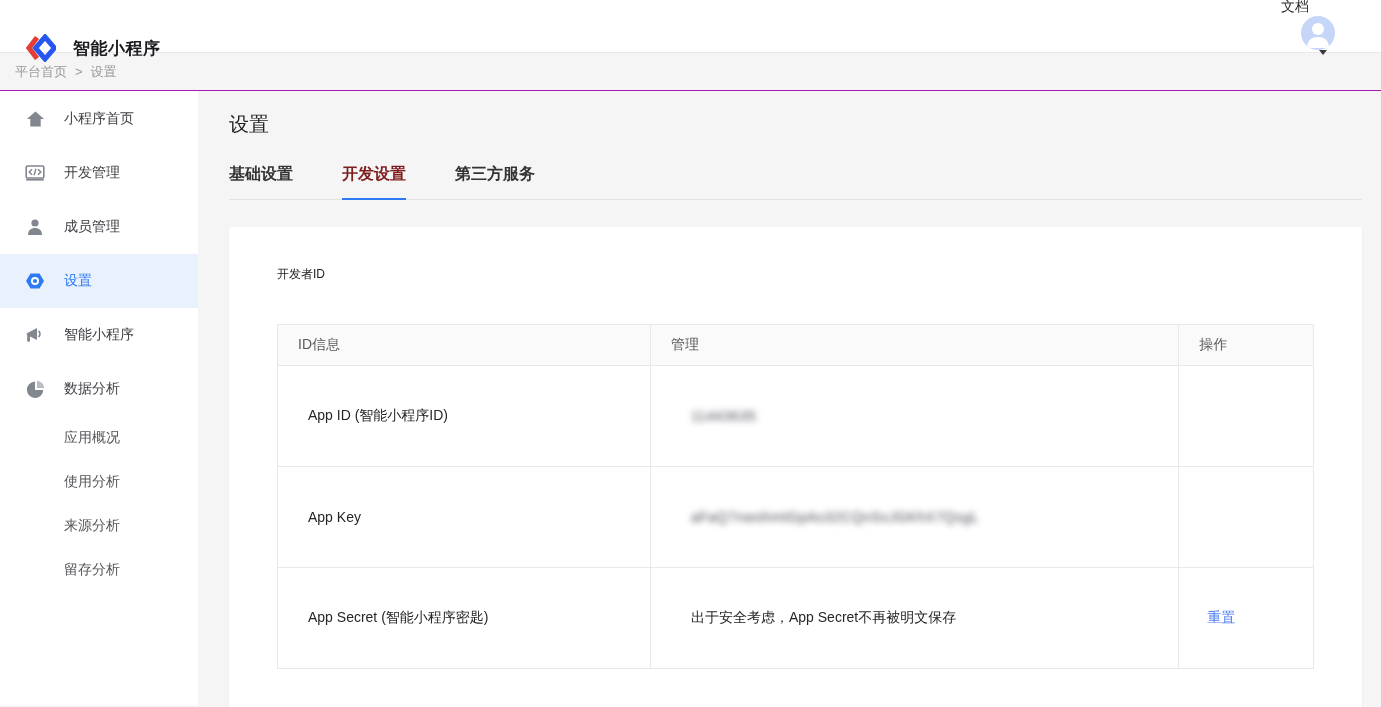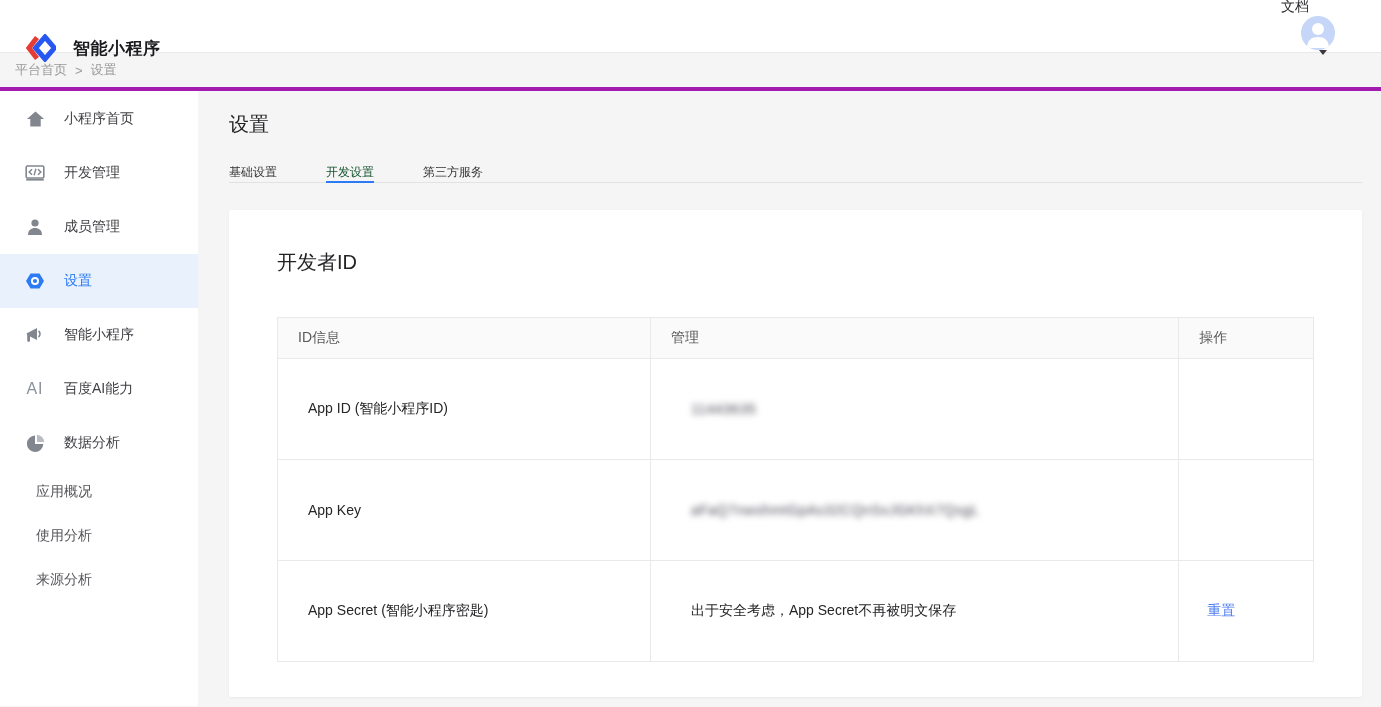--- a/index.html
+++ b/index.html
@@ -24,52 +24,52 @@
   }
   .caret-down {
     width:0; height:0; margin-left:9px;
     border-left:4px solid transparent; border-right:4px solid transparent;
     border-top:5px solid #3a3a3e;
   }
   
   .breadcrumb {
     height:38px; display:flex; align-items:center; gap:8px;
     padding:0 15px; font-size:13px; color:#999;
-    border-bottom:4px solid #a21caf; background:#f5f5f6;
+    border-bottom:1px solid #a21caf; background:#f5f5f6;
   }
   
   .page-body { display:flex; height:615px; }
   .sidebar { width:198px; background:#fff; flex:none; padding-top:1px; }
   .side-item {
     height:54px; display:flex; align-items:center; padding-left:25px;
     font-size:14px; color:#3f3f44; cursor:pointer;
   }
   .side-item .ic { width:20px; height:20px; margin-right:19px; flex:none;
     display:flex; align-items:center; justify-content:center; }
   .side-item.active { background:#e9f1fd; color:#2d7bf4; }
   .side-sub {
-    height:44px; display:flex; align-items:center; padding-left:36px;
+    height:44px; display:flex; align-items:center; padding-left:64px;
     font-size:14px; color:#55555a; cursor:pointer;font-family:Liberation Serif, serif;
   }
   .ai-glyph { font-size:16px; color:#8a919c; letter-spacing:1px; font-weight:400; }
   
   .main { flex:1; padding:20px 19px 0 31px; }
   .page-title { font-size:20px; font-weight:500; color:#232326; margin-bottom:26px; }
   .tabs { display:flex; gap:49px; border-bottom:1px solid #e2e2e4; }
   .tab {
-    font-size:12px; color:#333; cursor:pointer;
-    border-bottom:2px solid transparent; margin-bottom:-1px;
-  }
-  .tab.active { color:#14532d; border-bottom-color:#2d7bf4;text-align:right; }
+    font-size:16px; color:#333; padding-bottom:13px; cursor:pointer;
+    border-bottom:2px solid transparent; margin-bottom:-1px;font-weight:bold;
+  }
+  .tab.active { color:#7f1d1d; border-bottom-color:#2d7bf4;text-align:right; }
   
   .card {
     margin-top:27px; background:#fff; border-radius:2px;
     box-shadow:0 1px 3px rgba(0,0,0,.05); min-height:487px;
   }
-  .card-heading { font-size:20px; font-weight:500; color:#232326; padding:39px 48px 0; }
+  .card-heading { font-size:12px; font-weight:500; color:#232326; padding:39px 48px 0; }
   .dev-table {
     width:calc(100% - 96px); margin:41px 48px 36px;
     border-collapse:collapse; table-layout:fixed;border-radius:13px;
   }
   .dev-table th, .dev-table td { border:1px solid #e9e9eb; text-align:left; }
   .dev-table th {
     background:#fafafa; height:41px; font-size:14px; font-weight:400;
     color:#595959; padding-left:20px;
   }
   .dev-table td { height:101px; font-size:14px; color:#262629; background:#fff; }
@@ -164,45 +164,42 @@
     <div class="side-item">
       <span class="ic">
         <svg width="20" height="18" viewBox="0 0 20 18">
           <path d="M1.5,7.5 L12,2 V14 L5,10.5 V14.5 a1.4,1.4 0 0 1 -2.8,0 V9.5 Z" fill="#82868f"></path>
           <path d="M13.5,5 c2,1.5 2,4.5 0,6" fill="none" stroke="#82868f" stroke-width="1.6"></path>
         </svg>
       </span>
       <span>智能小程序</span>
     </div>
 
-    <div class="side-item">
-      <span class="ic">
-          <span class="ai-glyph">AI</span>
-        </span>
-      <span>百度AI能力</span>
-    </div>
 
     <div class="side-item">
       <span class="ic">
         <svg width="19" height="19" viewBox="0 0 19 19">
           <path d="M9,10 V1.5 A8.2,8.2 0 1 0 17.3,10 Z" fill="#82868f"></path>
           <path d="M11,8 V0.8 A8.2,8.2 0 0 1 18.4,8 Z" fill="#b9bcc4"></path>
         </svg>
       </span>
       <span>数据分析</span>
     </div>
 
     <div class="side-sub">
       <span>应用概况</span>
     </div>
     <div class="side-sub">
       <span>使用分析</span>
     </div>
     <div class="side-sub">
       <span>来源分析</span>
+    </div>
+    <div class="side-sub">
+      <span>留存分析</span>
     </div>
   </div>
 
   <div class="main">
     <div class="page-title">设置</div>
 
     <div class="tabs">
       <div class="tab">基础设置</div>
       <div class="tab active">开发设置</div>
       <div class="tab">第三方服务</div>

